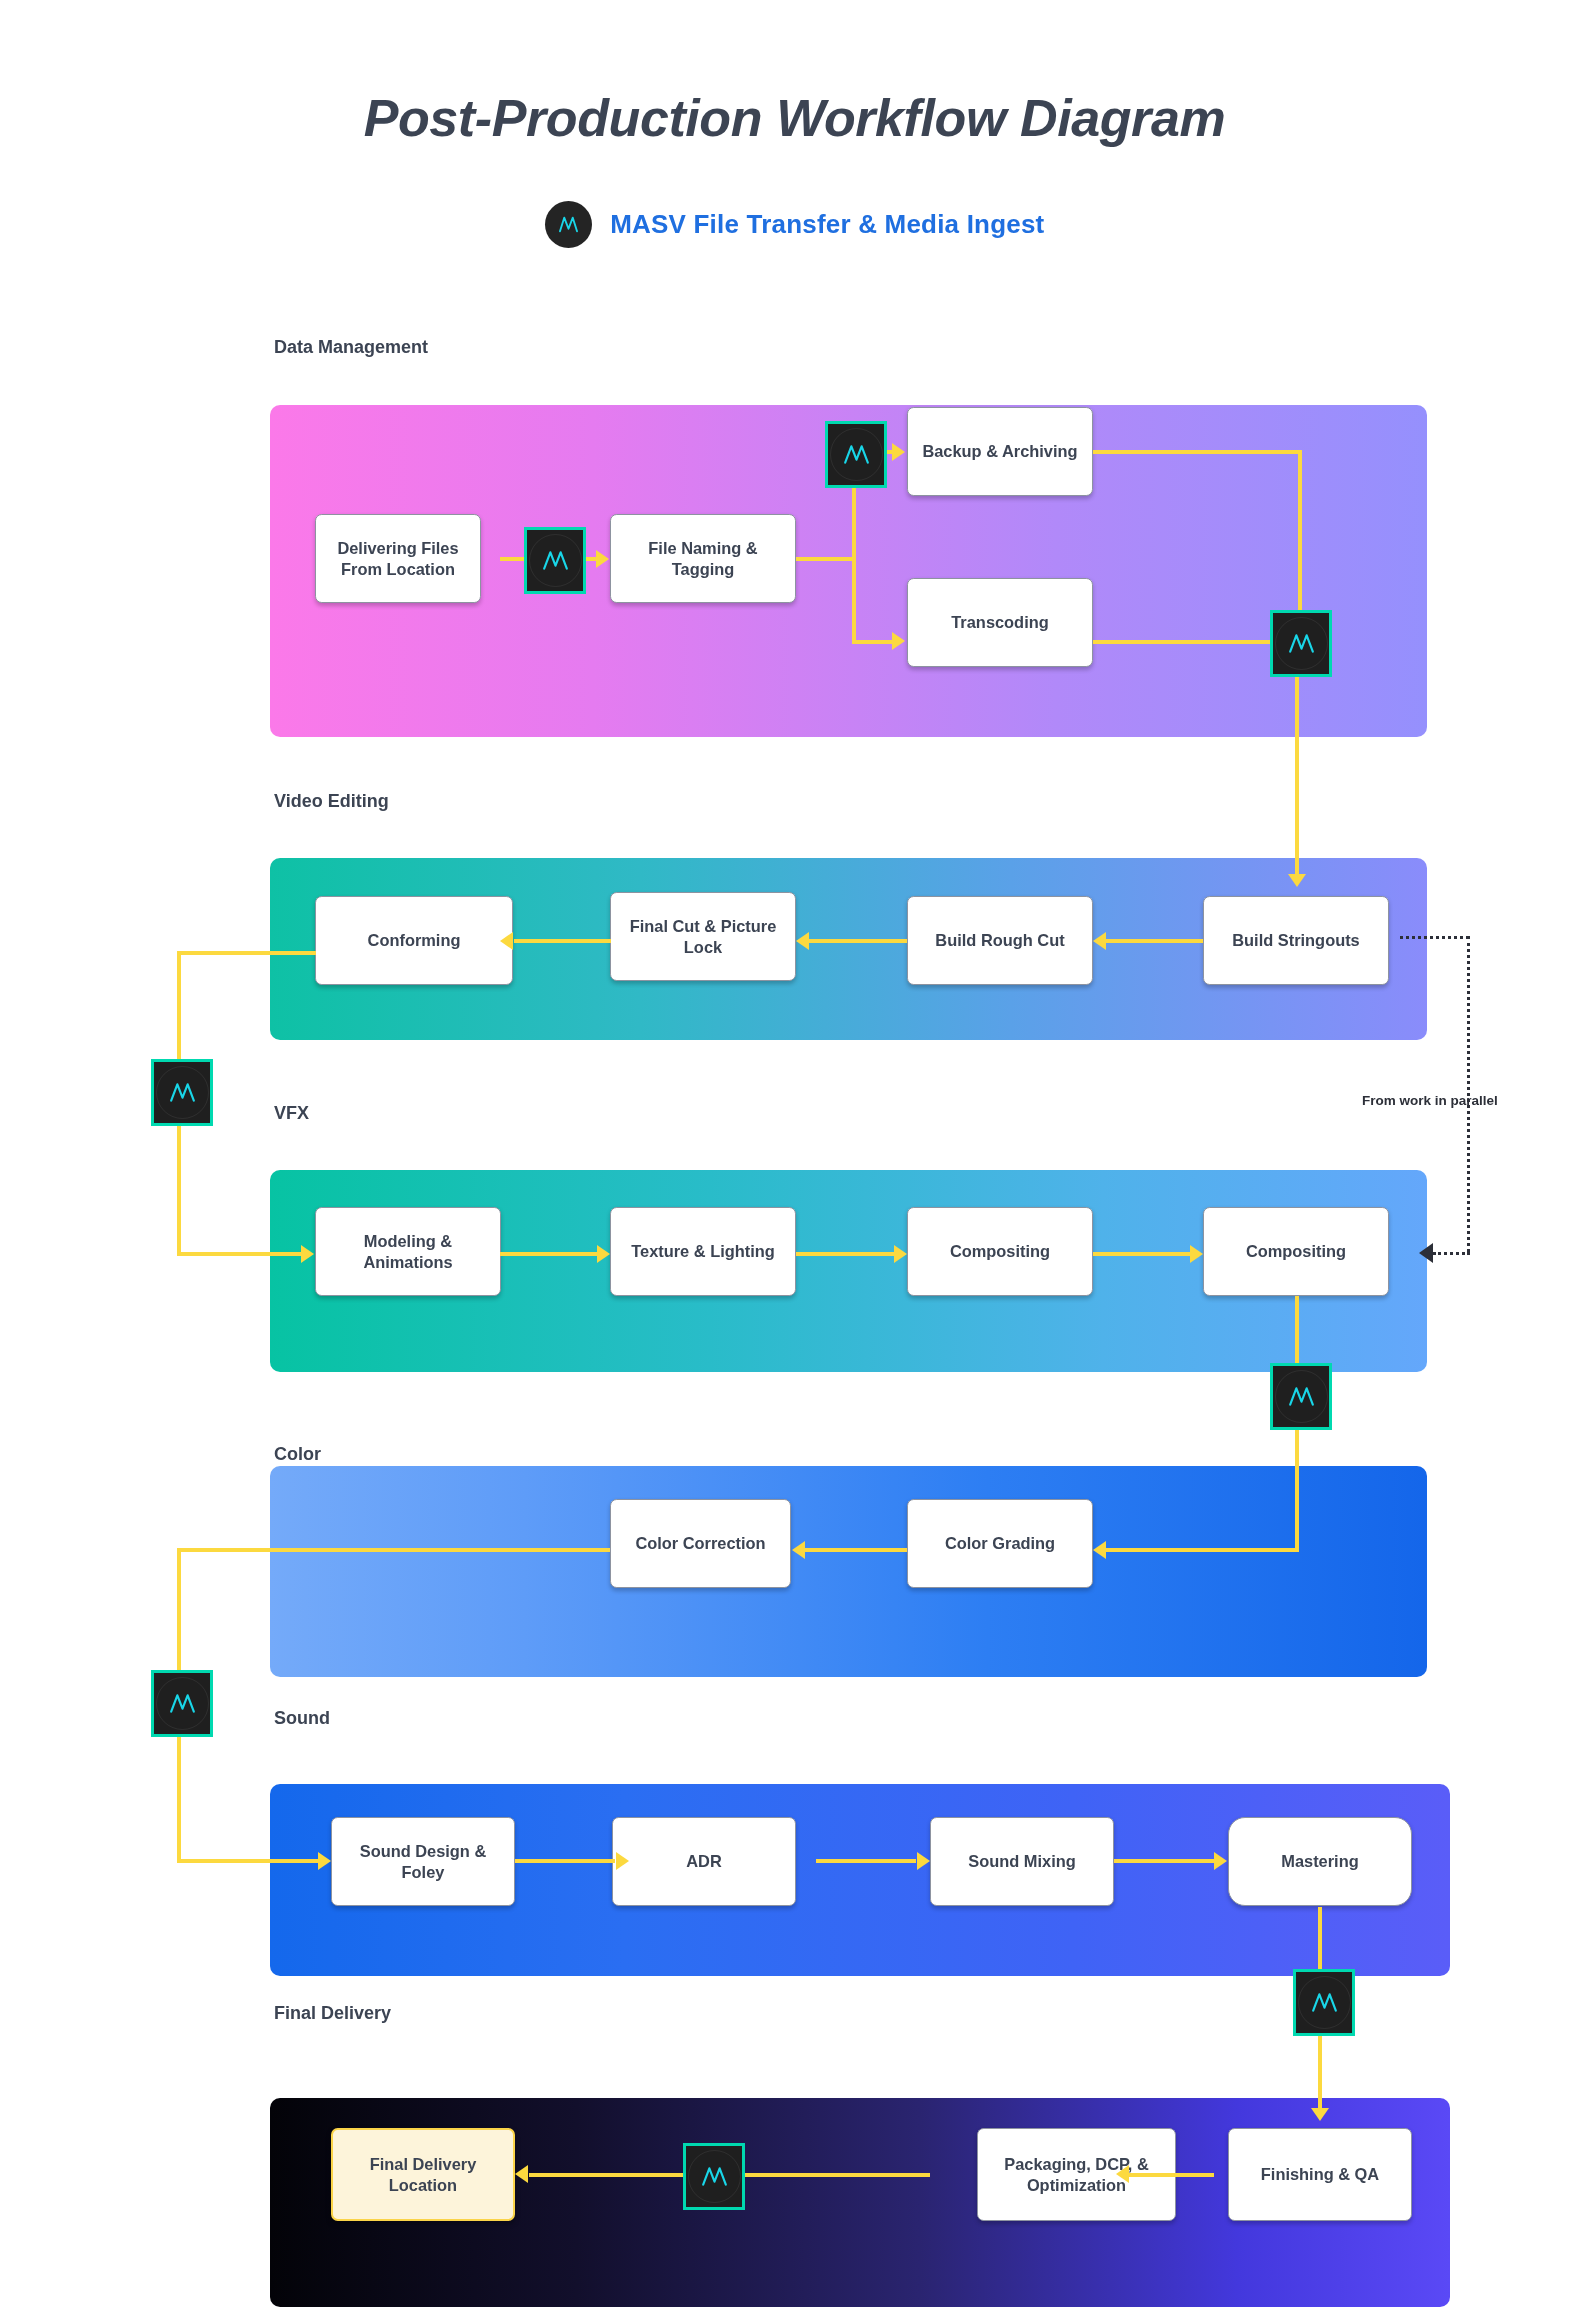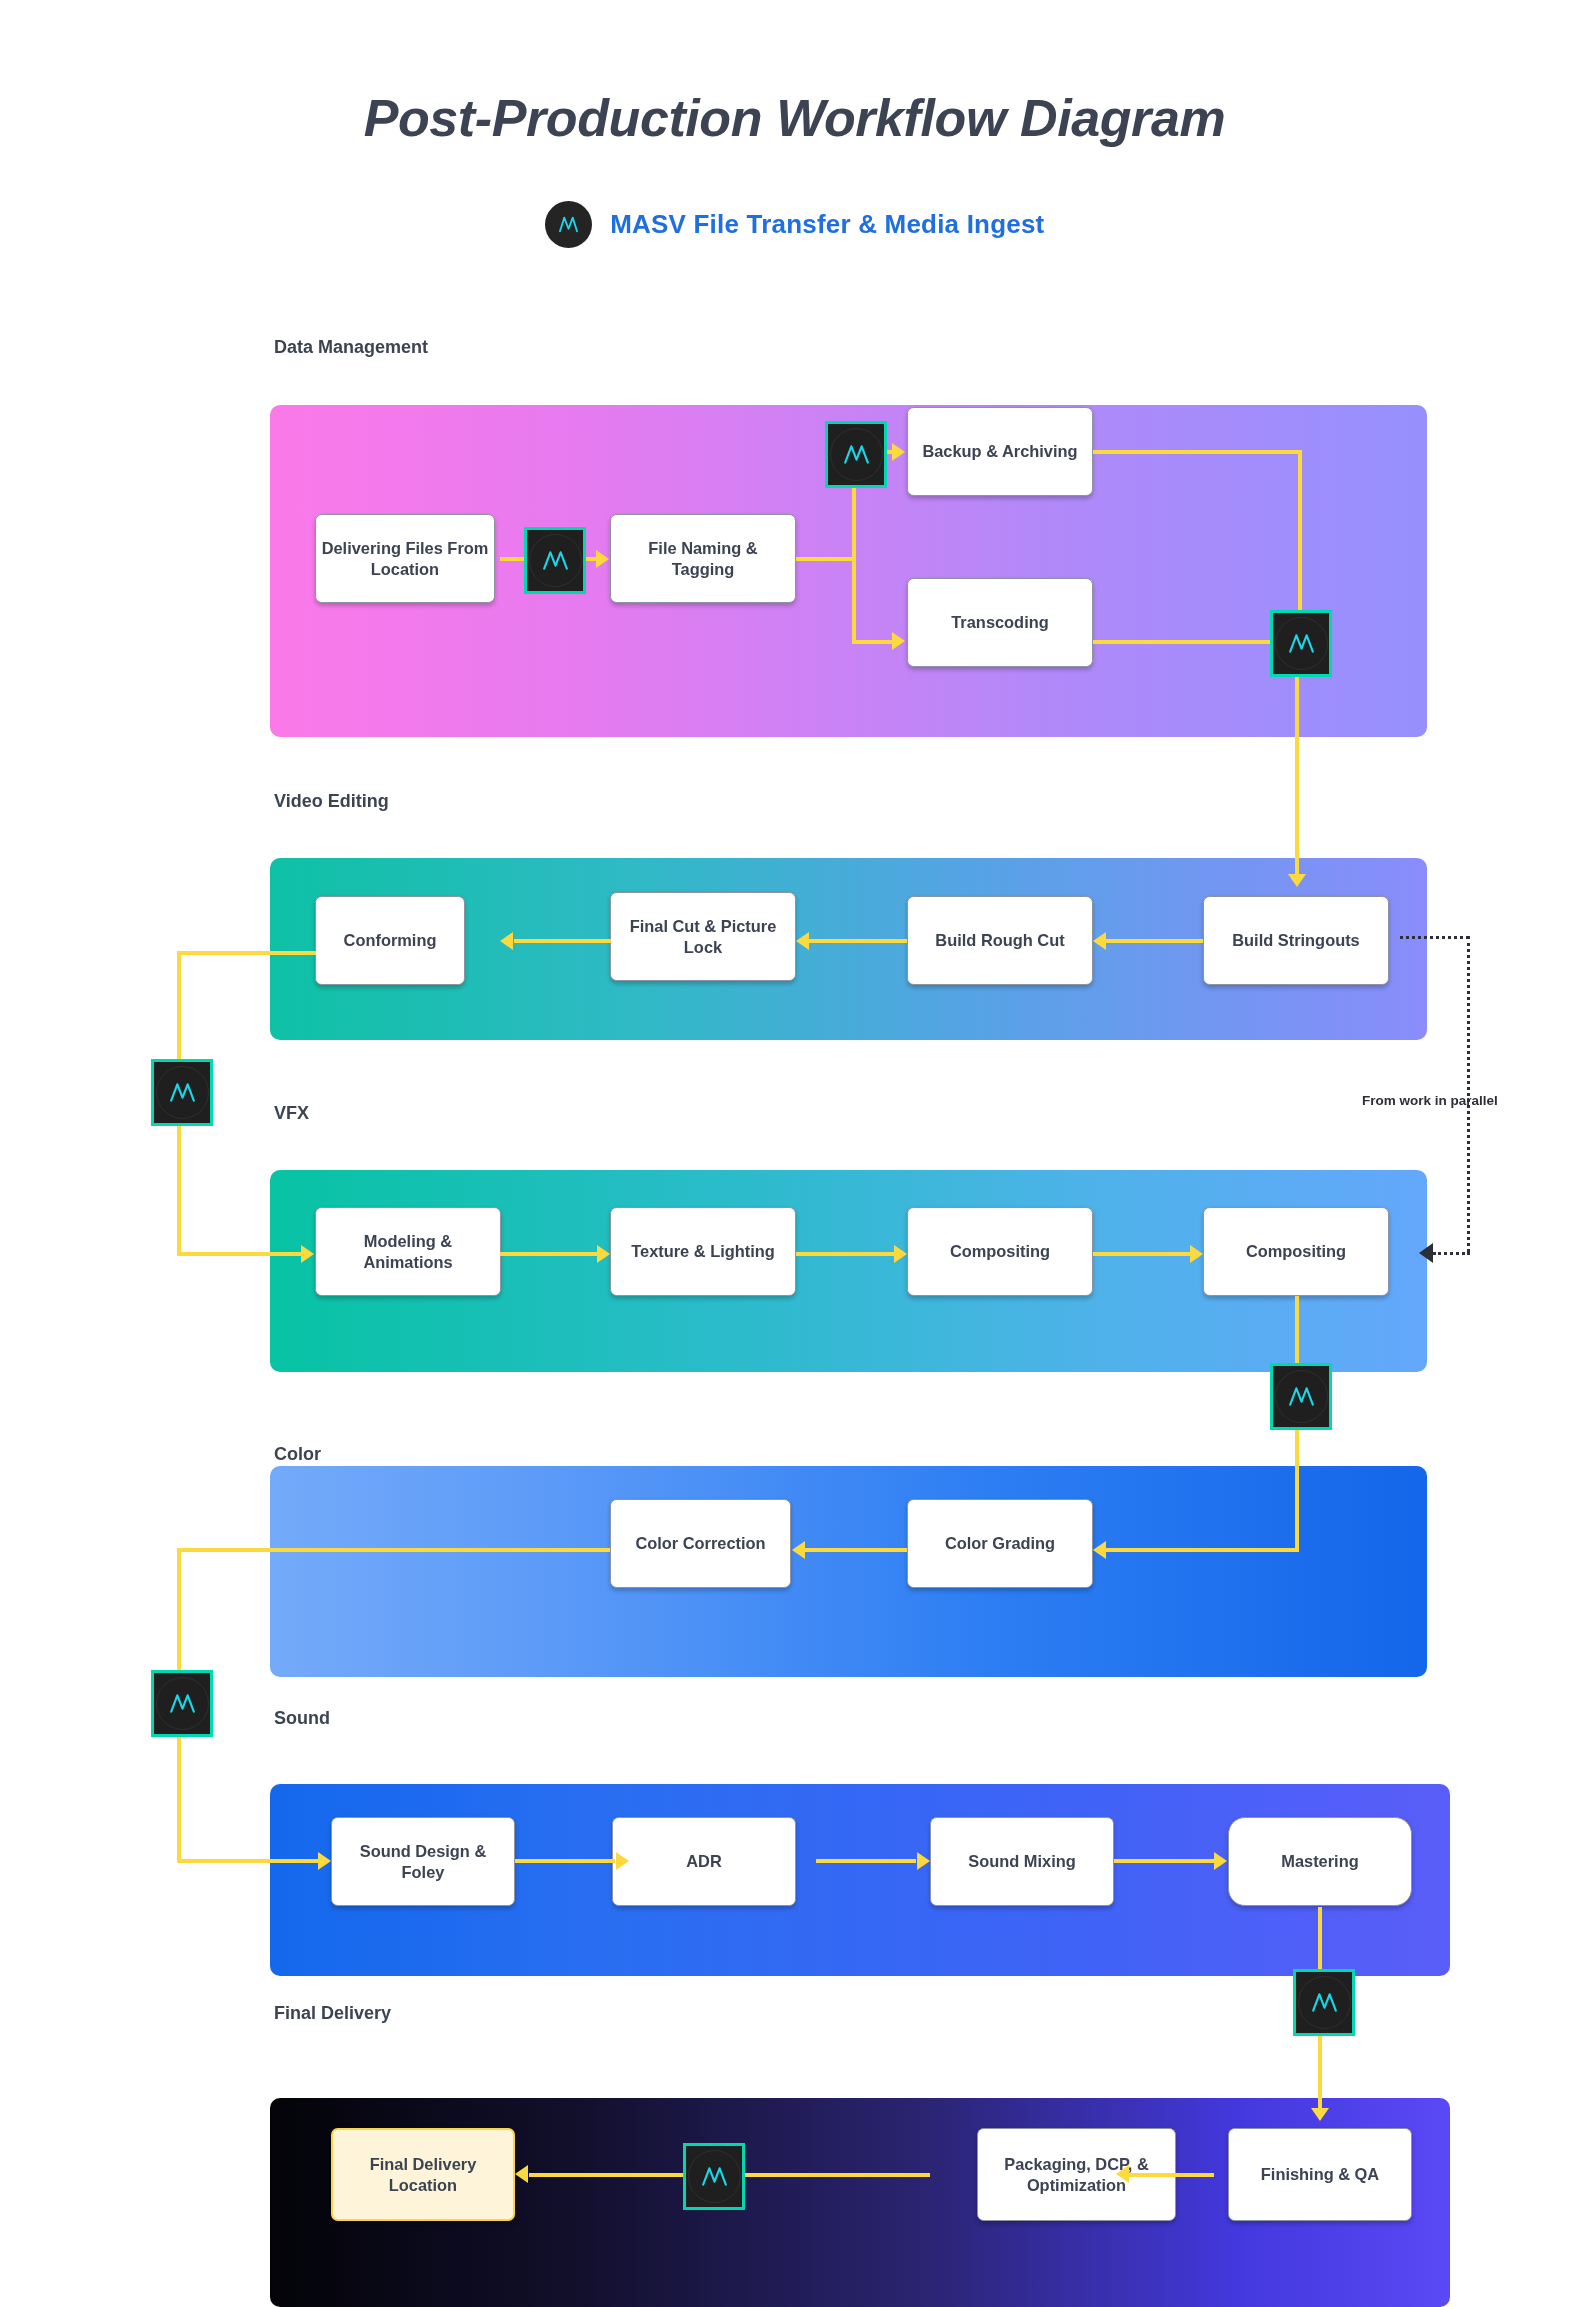--- a/index.html
+++ b/index.html
@@ -95,21 +95,21 @@
       <svg width="29" height="29" viewBox="0 0 34 34" aria-hidden="true">
         <polyline points="7,25 12,9 17,22 22,9 27,25" fill="none" stroke="#19d6e8" stroke-width="2.2" stroke-linecap="round" stroke-linejoin="round"></polyline>
       </svg>
     </span>
     <span class="subtitle-text">MASV File Transfer &amp; Media Ingest</span>
   </div>
 
   <div class="sec-title" style="left:274px;top:337px;">Data Management</div>
   <div class="band band-dm" style="left:270px;top:405px;width:1157px;height:332px;"></div>
 
-  <div class="node" style="left:315px;top:514px;width:180px;height:89px;">Delivering Files From Location</div>
+  <div class="node" style="left:315px;top:514px;width:166px;height:89px;">Delivering Files From Location</div>
   <div class="node" style="left:610px;top:514px;width:186px;height:89px;">File Naming &amp; Tagging</div>
   <div class="node" style="left:907px;top:407px;width:186px;height:89px;">Backup &amp; Archiving</div>
   <div class="node" style="left:907px;top:578px;width:186px;height:89px;">Transcoding</div>
 
   <div class="conn h" style="left:500px;top:557px;width:27px;"></div>
   <div class="masv" style="left:524px;top:527px;width:56px;height:61px;">
     <div class="ring" style="width:51px;height:51px;"></div>
     <svg width="35" height="35" viewBox="0 0 34 34" aria-hidden="true">
       <polyline points="6,25 12,9 17,22 22,9 28,25" fill="none" stroke="#19d6e8" stroke-width="2.1" stroke-linecap="round" stroke-linejoin="round"></polyline>
       </svg>
@@ -143,21 +143,21 @@
       <polyline points="6,25 12,9 17,22 22,9 28,25" fill="none" stroke="#19d6e8" stroke-width="2.1" stroke-linecap="round" stroke-linejoin="round"></polyline>
       </svg>
   </div>
 
   <div class="conn v" style="left:1295px;top:670px;height:205px;"></div>
   <div class="arrow down" style="left:1288px;top:874px;"></div>
 
   <div class="sec-title" style="left:274px;top:791px;">Video Editing</div>
   <div class="band band-ve" style="left:270px;top:858px;width:1157px;height:182px;"></div>
 
-  <div class="node" style="left:315px;top:896px;width:150px;height:89px;">Conforming</div>
+  <div class="node" style="left:315px;top:896px;width:198px;height:89px;">Conforming</div>
   <div class="node" style="left:610px;top:892px;width:186px;height:89px;">Final Cut &amp; Picture Lock</div>
   <div class="node" style="left:907px;top:896px;width:186px;height:89px;">Build Rough Cut</div>
   <div class="node" style="left:1203px;top:896px;width:186px;height:89px;">Build Stringouts</div>
 
   <div class="conn h" style="left:1106px;top:939px;width:97px;"></div>
   <div class="arrow left" style="left:1093px;top:932px;"></div>
   <div class="conn h" style="left:809px;top:939px;width:98px;"></div>
   <div class="arrow left" style="left:796px;top:932px;"></div>
   <div class="conn h" style="left:514px;top:939px;width:97px;"></div>
   <div class="arrow left" style="left:500px;top:932px;"></div>

